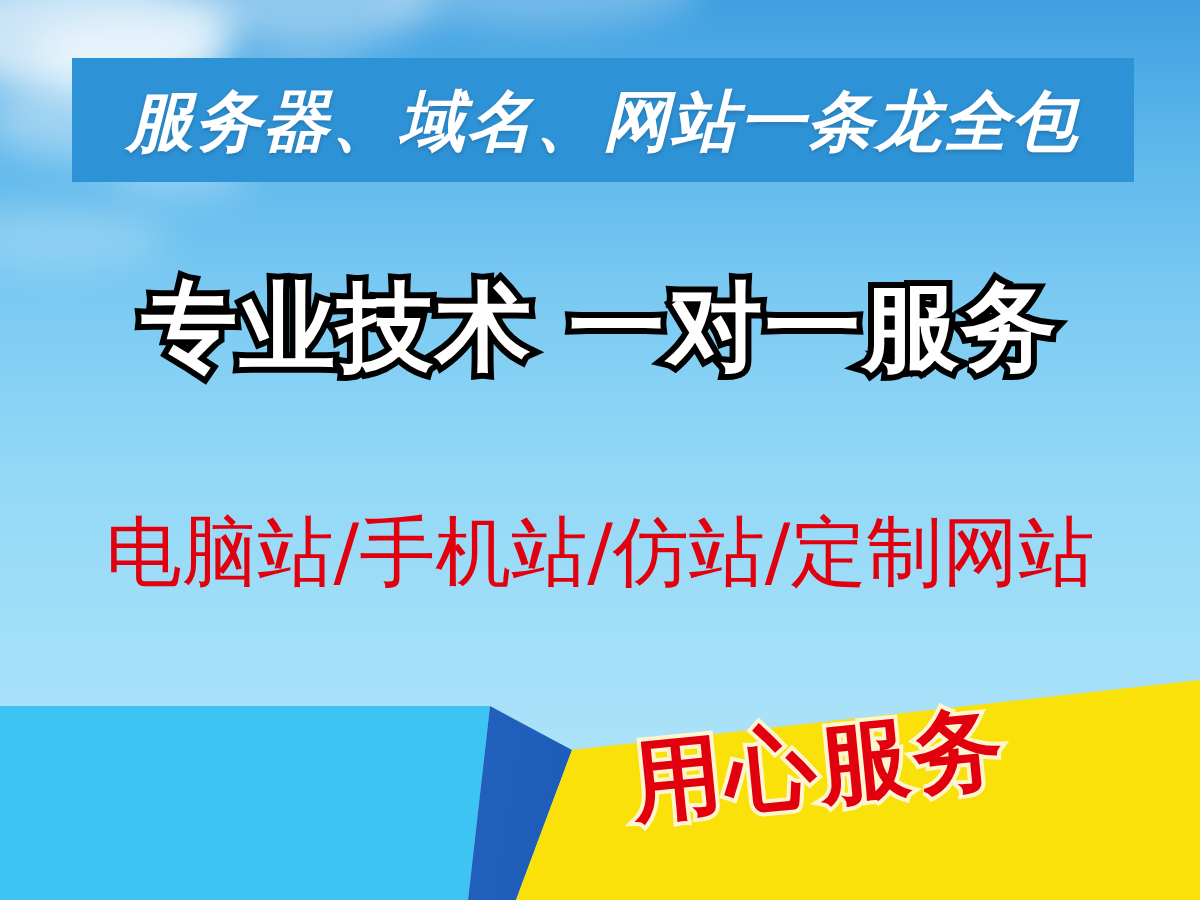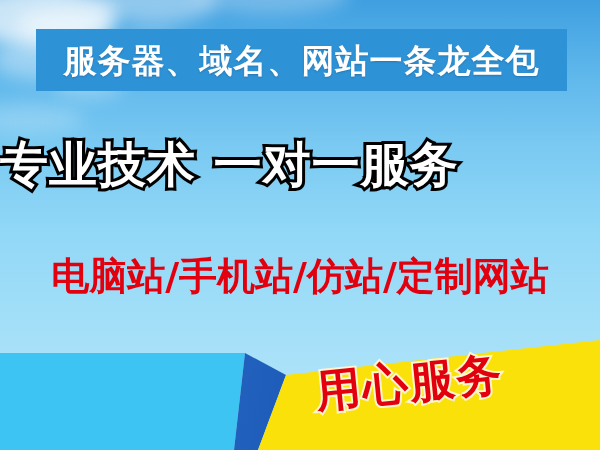--- a/index.html
+++ b/index.html
@@ -44,56 +44,58 @@
   .band {
     position: absolute;
     left: 36px;
     top: 29px;
     width: 531px;
     height: 62px;
     background: #2e92d6;
     display: flex;
     align-items: center;
     justify-content: center;
+    font-style: italic;
   }
   .band-text {
     color: #ffffff;
     font-size: 33px;
     font-weight: bold;
     letter-spacing: 1px;
     line-height: 1;
     white-space: nowrap;
     text-shadow: 0 1px 2px rgba(0,0,0,.18);
   }
 
   
   .line-outline {
     position: absolute;
     left: 0;
     top: 140px;
     width: 600px;
+    text-align: center;
     font-size: 48px;
     font-weight: bold;
     line-height: 1;
     color: #ffffff;
     white-space: nowrap;
     letter-spacing: 1px;
     -webkit-text-stroke: 6px #000000;
     paint-order: stroke fill;
   }
 
   
   .line-red {
     position: absolute;
     left: 0;
     top: 257px;
     width: 600px;
     text-align: center;
     font-size: 38px;
-    font-weight: bold;
+    font-weight: normal;
     line-height: 1;
     color: #e2000f;
     white-space: nowrap;
     letter-spacing: 0px;
   }
 
   
   .ribbon {
     position: absolute;
     left: 0;

